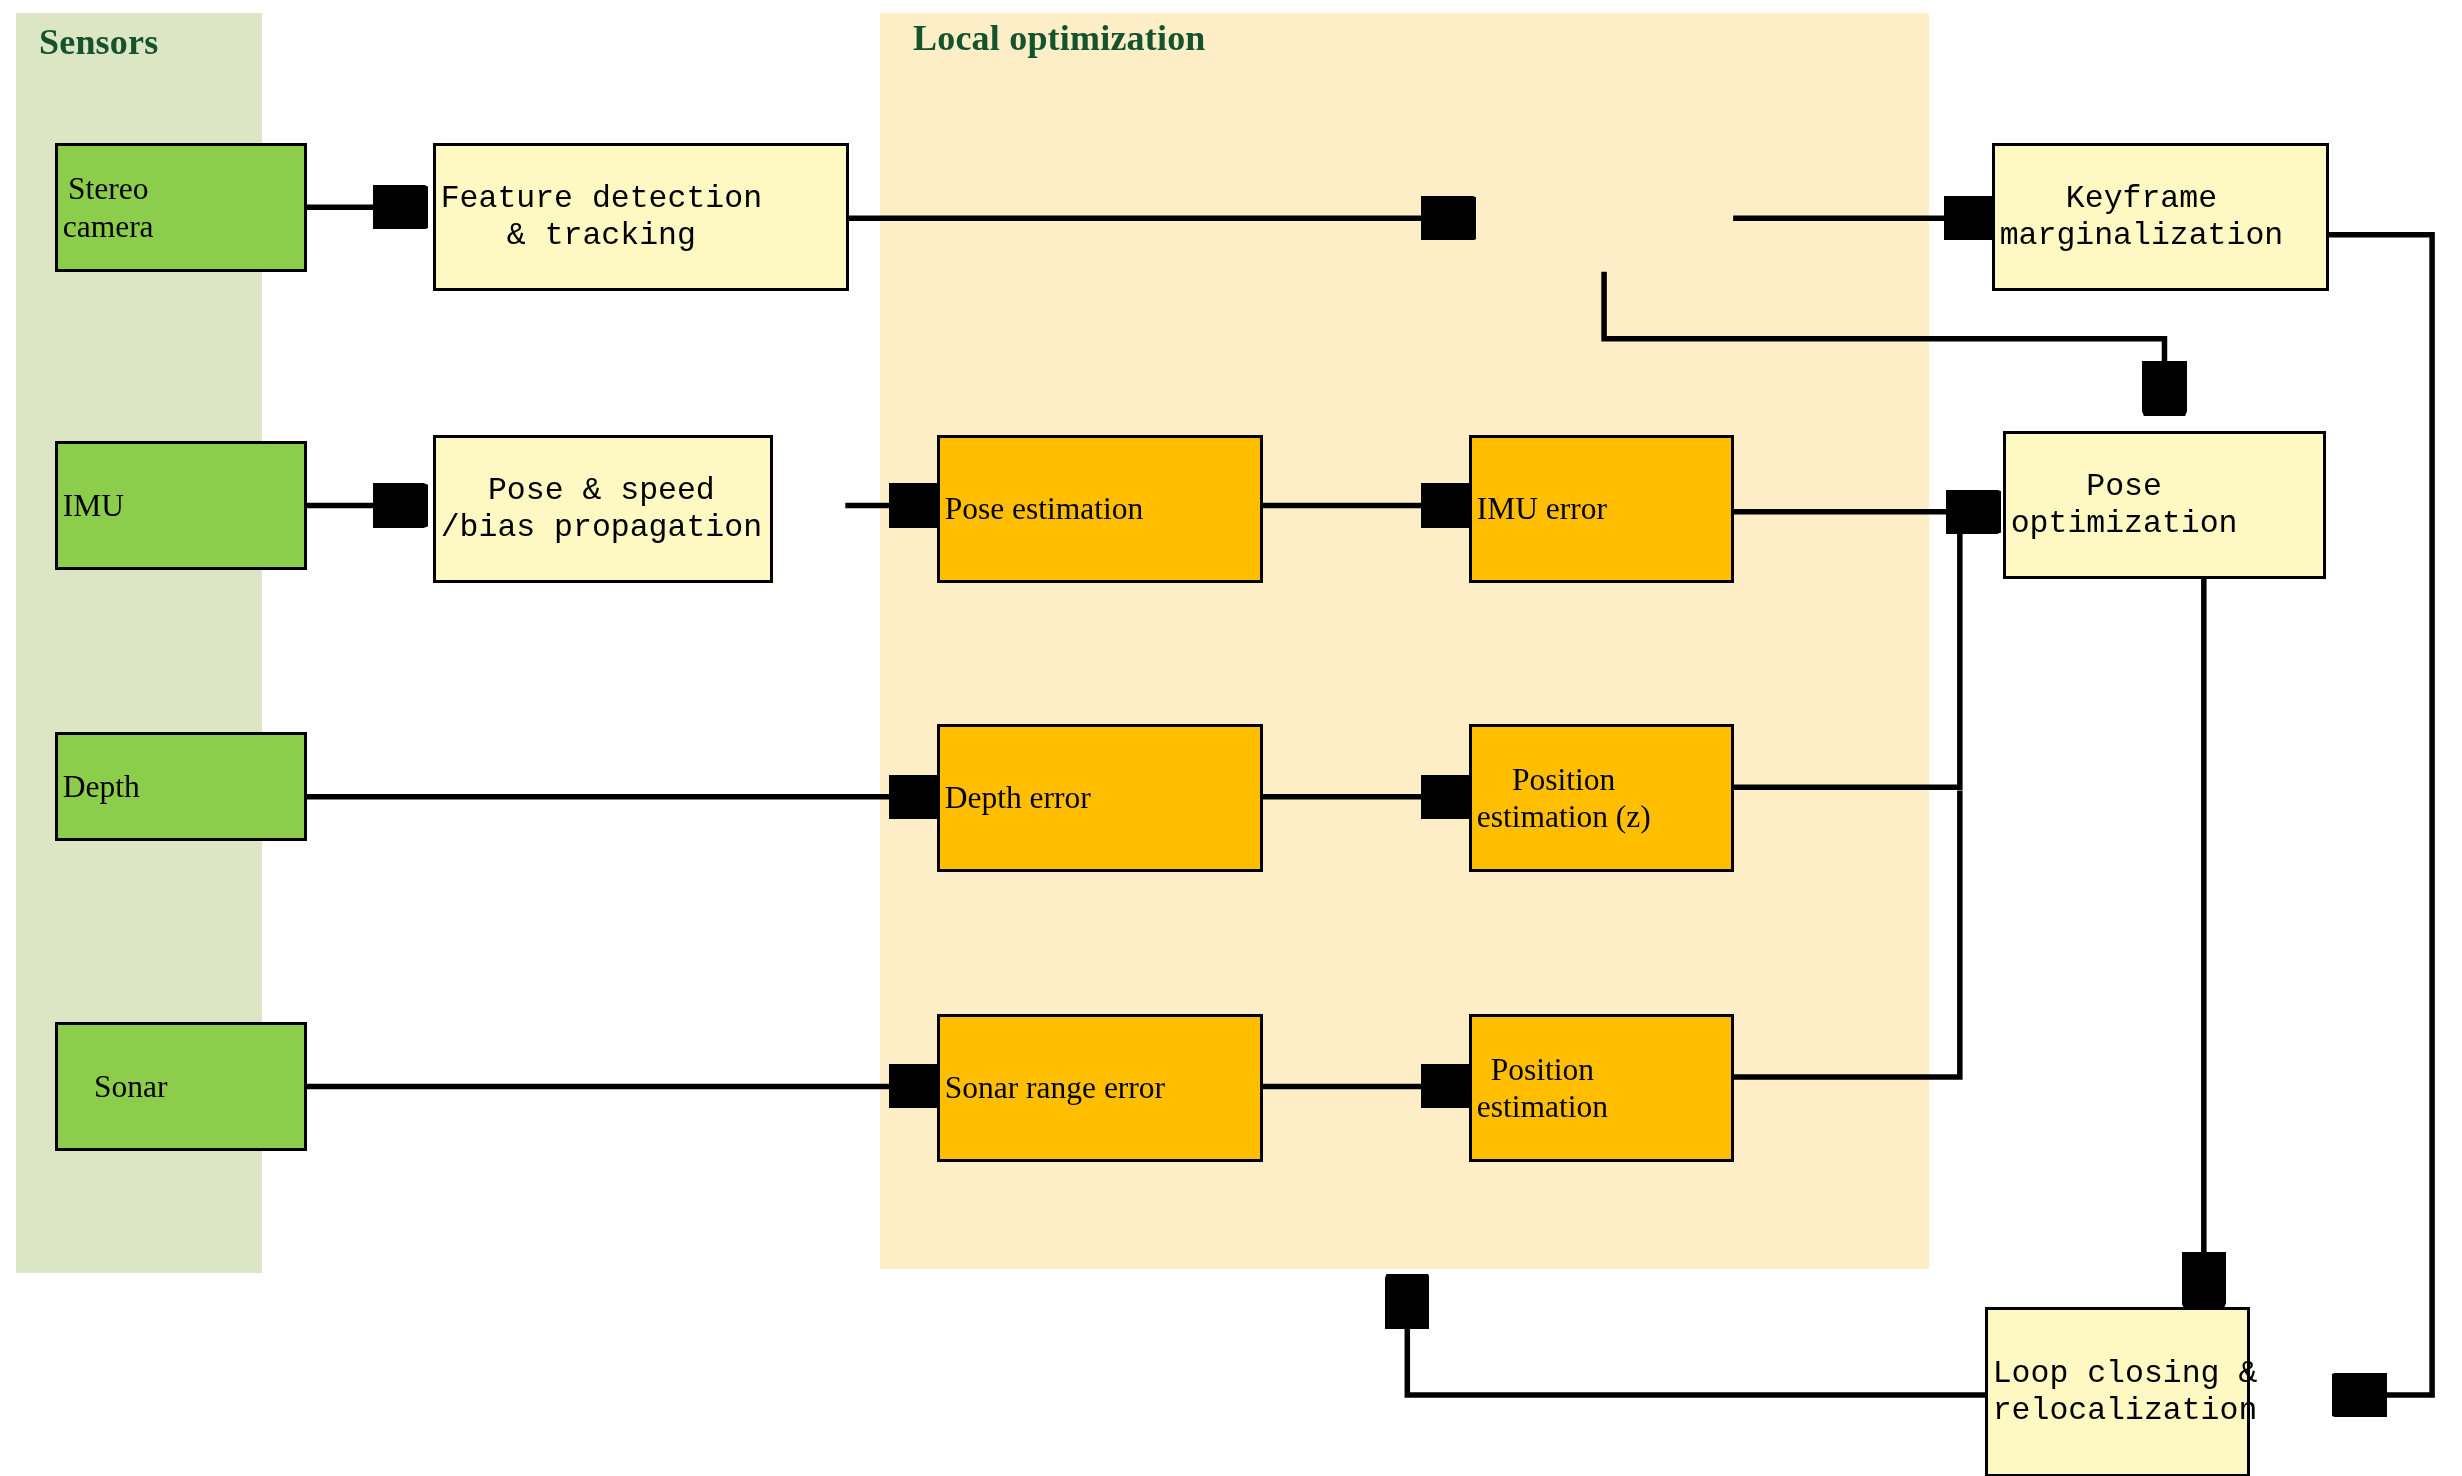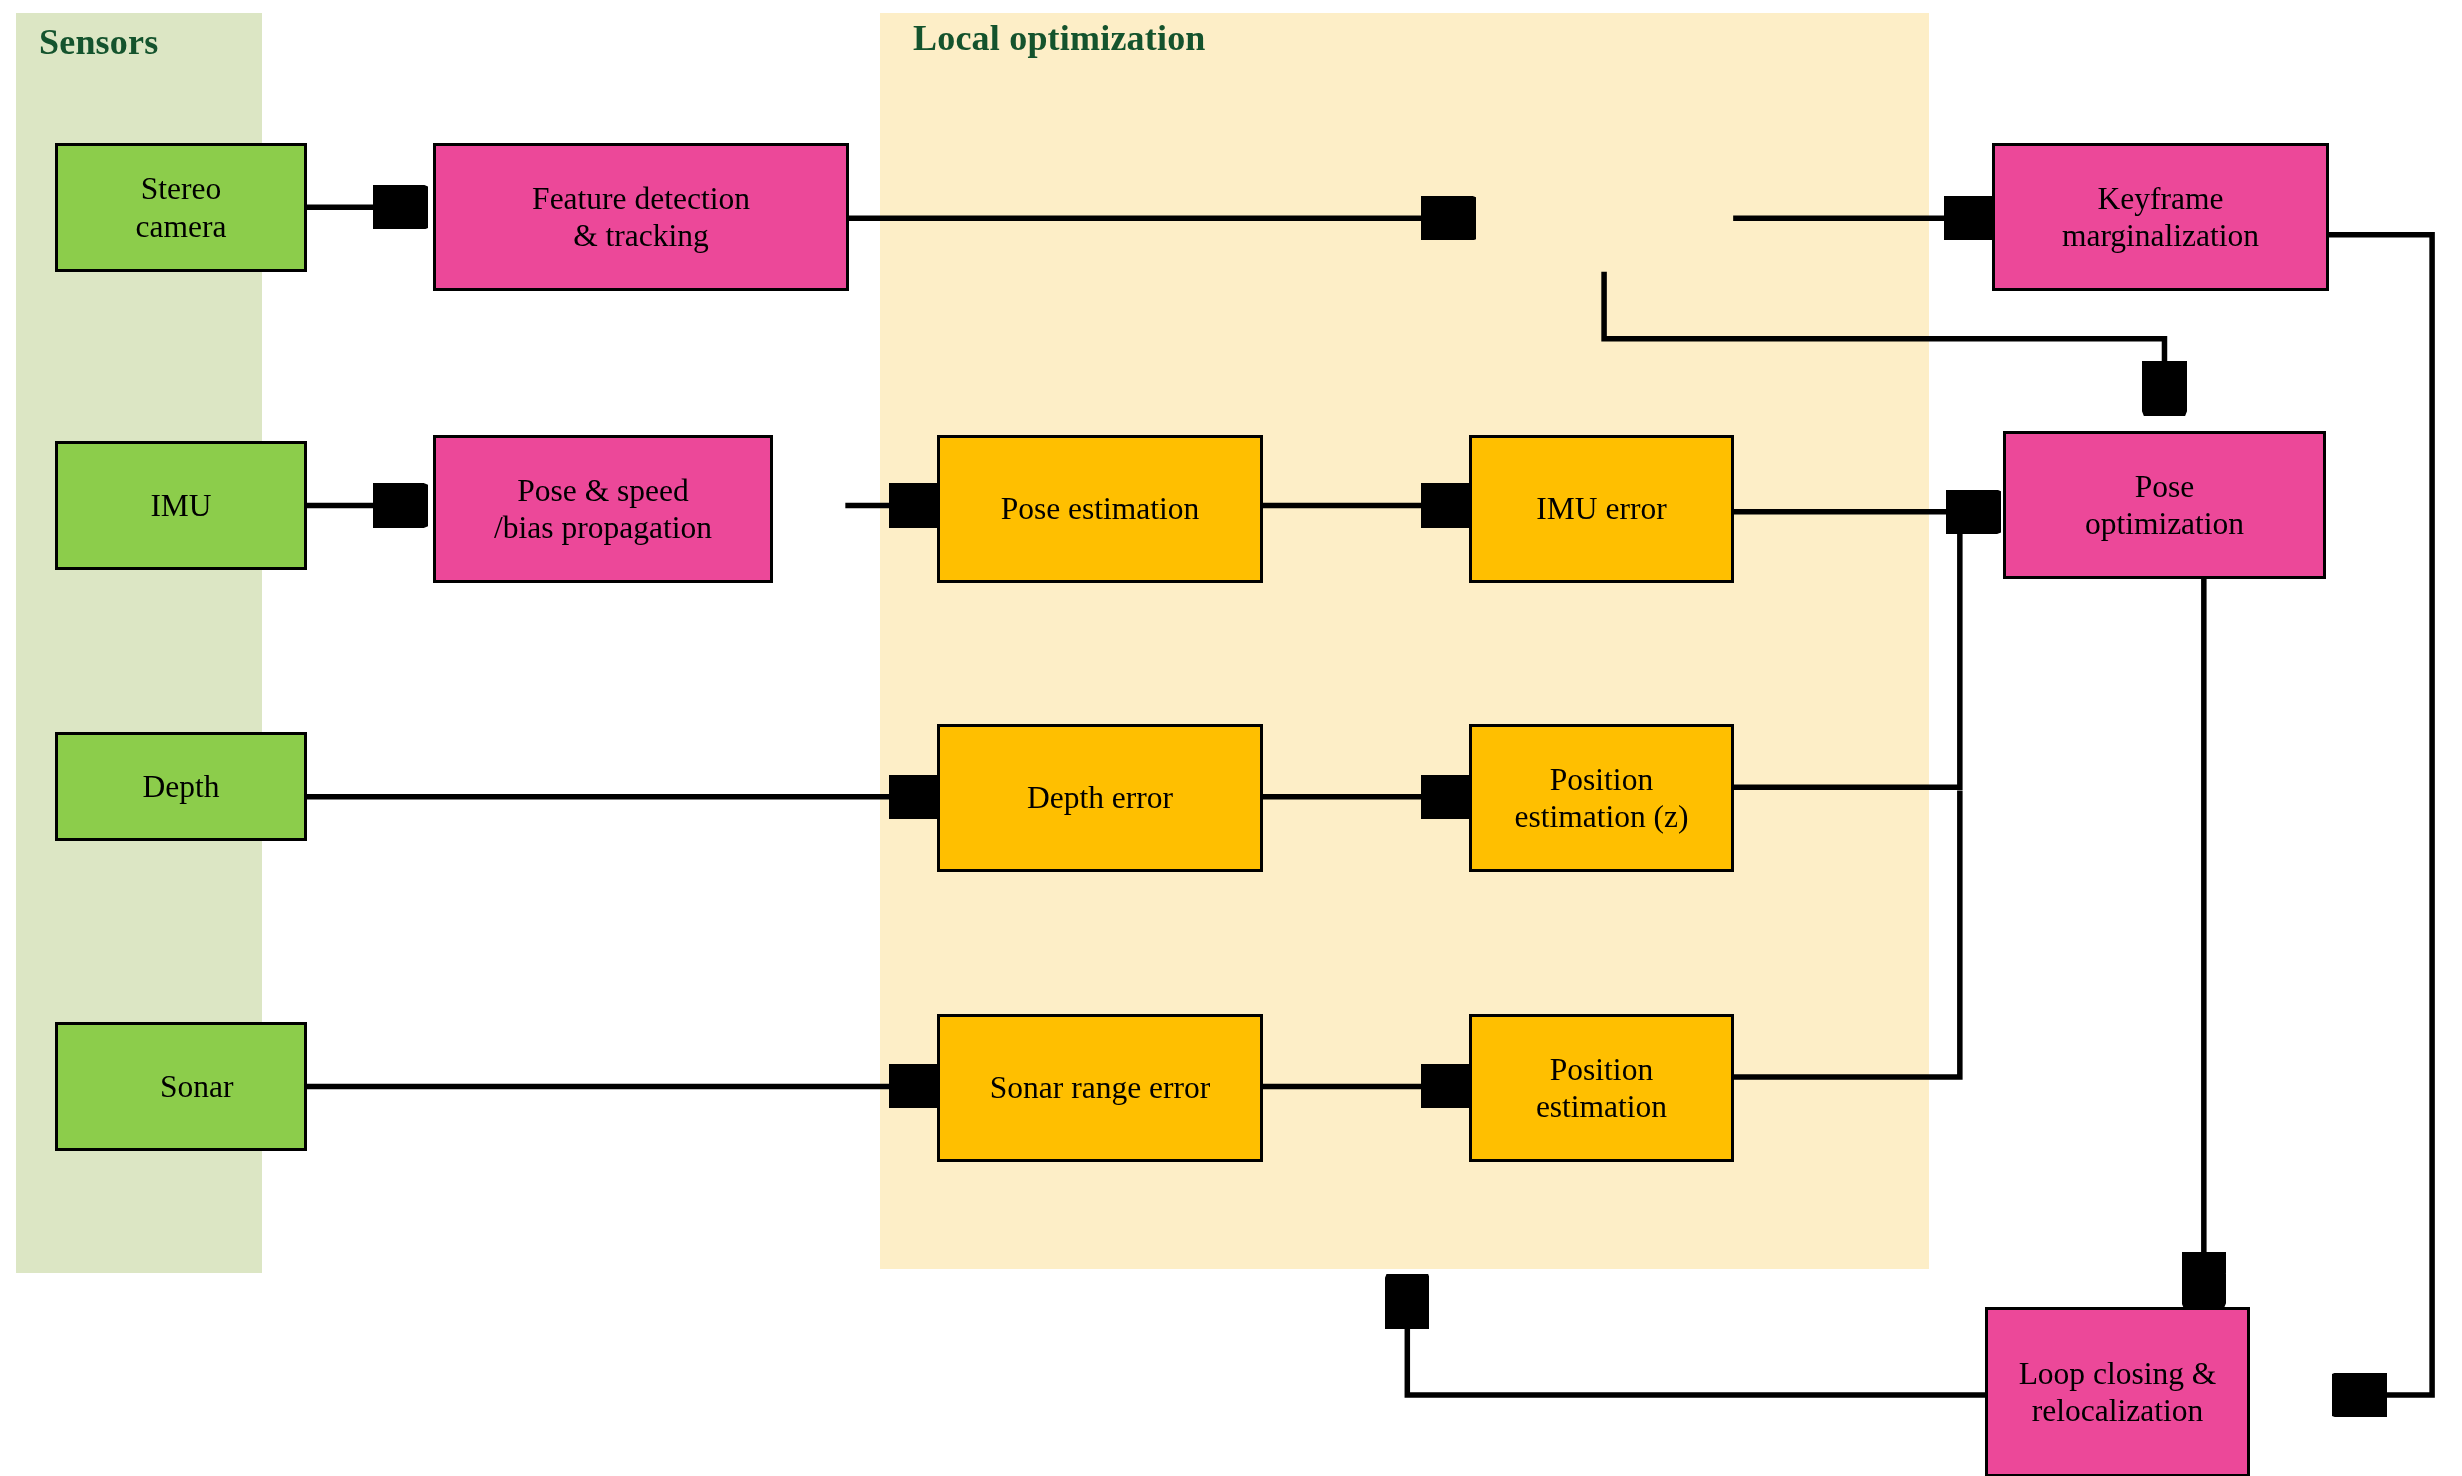--- a/index.html
+++ b/index.html
@@ -4,23 +4,23 @@
 <style>
   html,body{margin:0;padding:0;background:#ffffff;}
   body{font-family:"Liberation Serif","DejaVu Serif",serif;}
   #stage{position:relative;width:2462px;height:1477px;background:#ffffff;overflow:hidden;}
   .panel{position:absolute;}
   #sensors-panel{left:15.7px;top:12.6px;width:246px;height:1260px;background:#dce6c4;}
   #local-panel{left:880px;top:12.6px;width:1049px;height:1256px;background:#fdeec7;}
   .panel-title{position:absolute;font-weight:bold;font-size:36px;color:#14532d;white-space:nowrap;letter-spacing:0.2px;}
   #sensors-title{left:39px;top:20.5px;}
   #local-title{left:913px;top:17.3px;}
-  .node{position:absolute;box-sizing:border-box;border:3.9px solid #000;display:flex;align-items:center;justify-content:center;text-align:center;color:#000;font-size:31.5px;line-height:1.18;padding:1.6px 4.7px;}
+  .node{position:absolute;box-sizing:border-box;border:3.9px solid #000;display:flex;align-items:center;justify-content:flex-start;text-align:center;color:#000;font-size:31.5px;line-height:1.18;padding:1.6px 4.7px;}
   .node.green{background:#8ccd4b;}
-  .node.blue{background:#ec4899;}
+  .node.blue{background:#fef9c3;font-family:Liberation Mono, monospace;}
   .node.orange{background:#ffbf00;}
   svg#wires{position:absolute;left:0;top:0;width:2462px;height:1477px;pointer-events:none;}
   svg#wires path,svg#wires line{stroke:#000;stroke-width:7;fill:none;}
 </style>
 </head>
 <body>
 
 <div id="stage">
 
   <div class="panel" id="sensors-panel"></div>

